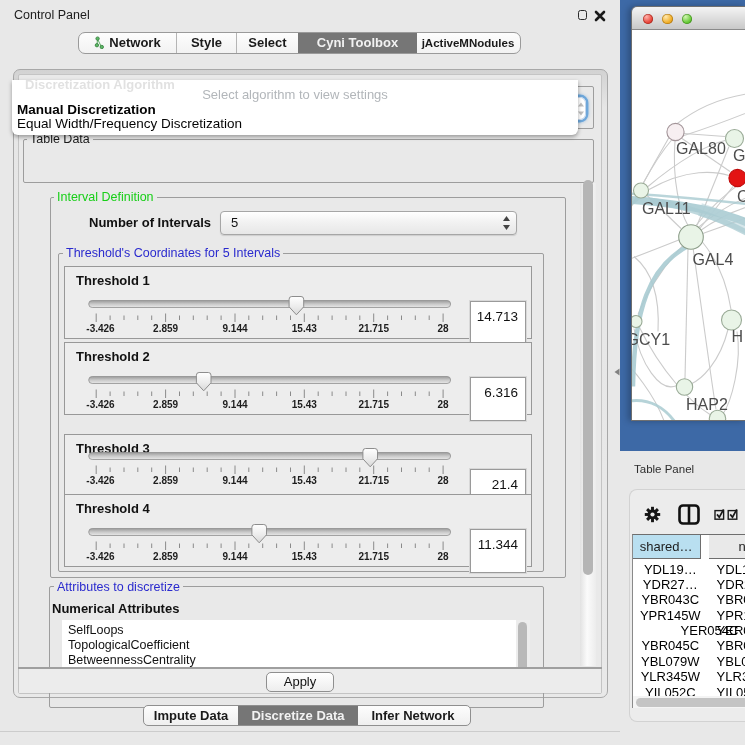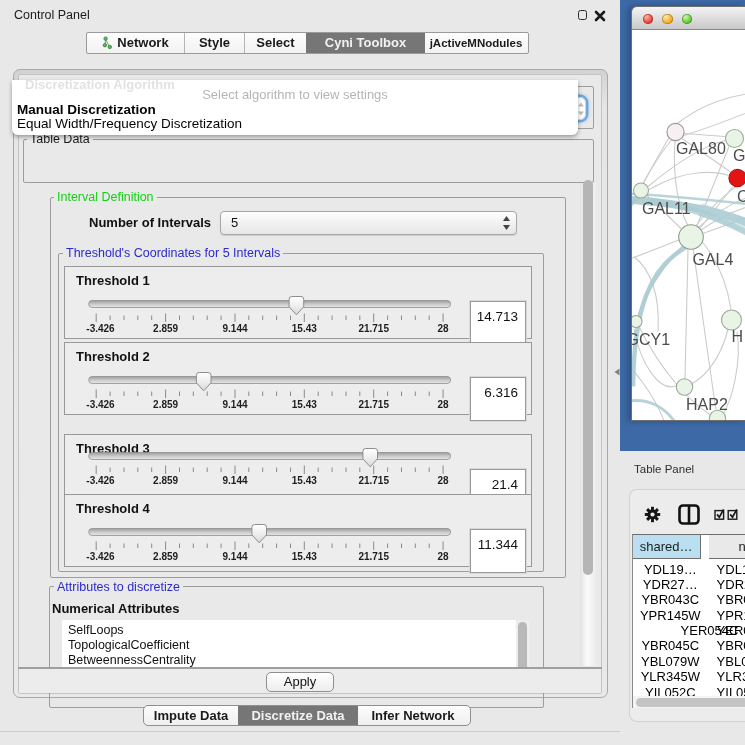--- a/index.html
+++ b/index.html
@@ -26,21 +26,21 @@
 <div id="app">
 
 <div class="abs" style="left:0;top:0;width:620px;height:745px;background:#e8e8e8;"></div>
 <div class="abs" style="left:14px;top:8px;font-size:12.5px;color:#1c1c1c;">Control Panel</div>
 
 <div class="abs" style="left:578px;top:10px;width:6.5px;height:7.5px;border:1.6px solid #2a2a2a;border-radius:2.5px;"></div>
 <svg class="abs" style="left:594px;top:10px;" width="12" height="12" viewBox="0 0 12 12">
  <path d="M2 2 L10 10 M10 2 L2 10" stroke="#1a1a1a" stroke-width="2.6" stroke-linecap="round"></path>
 </svg>
 
-<div class="abs" style="left:86px;top:32px;width:441px;height:20px;border:1px solid #9a9a9a;border-radius:2px;background:linear-gradient(#fdfdfd,#f2f2f2);overflow:hidden;white-space:nowrap;">
+<div class="abs" style="left:78px;top:32px;width:441px;height:20px;border:1px solid #9a9a9a;border-radius:7px;background:linear-gradient(#fdfdfd,#f2f2f2);overflow:hidden;white-space:nowrap;">
   <div class="tabseg" style="width:97px;">
     <svg width="11" height="13" viewBox="0 0 11 13" style="vertical-align:-2px;margin-right:4px;">
       <path d="M3.5 3 L3 9 M3.5 3 L7.5 11" stroke="#49a352" stroke-width="0.9" fill="none"></path>
       <circle cx="3.6" cy="2.6" r="1.7" fill="#5cb966" stroke="#357e3c" stroke-width="0.8"></circle>
       <circle cx="2.9" cy="9.2" r="1.7" fill="#5cb966" stroke="#357e3c" stroke-width="0.8"></circle>
       <circle cx="7.8" cy="11" r="1.7" fill="#5cb966" stroke="#357e3c" stroke-width="0.8"></circle>
     </svg>Network</div><div class="tabseg" style="width:59px;border-left:1px solid #b5b5b5;">Style</div><div class="tabseg" style="width:61px;border-left:1px solid #b5b5b5;">Select</div><div class="tabseg" style="width:119px;background:#767676;color:#f2f2f2;">Cyni Toolbox</div><div class="tabseg" style="width:102px;font-size:11.5px;">jActiveMNodules</div>
 </div>
 
 <div class="abs" style="left:13px;top:69px;width:595px;height:629px;border:1px solid #a8a8a8;border-radius:7px;background:linear-gradient(#d2d2d2,#e6e6e6 38px,#e9e9e9);box-sizing:border-box;"></div>

